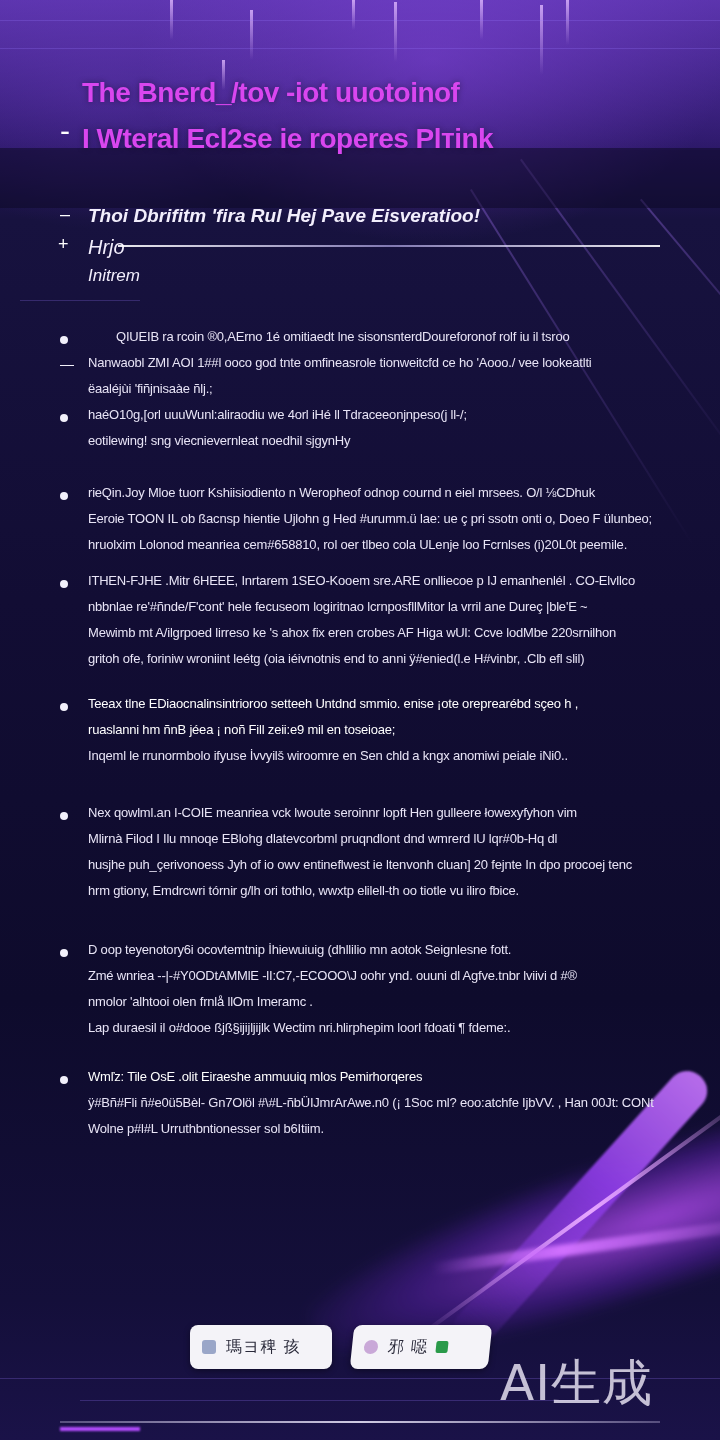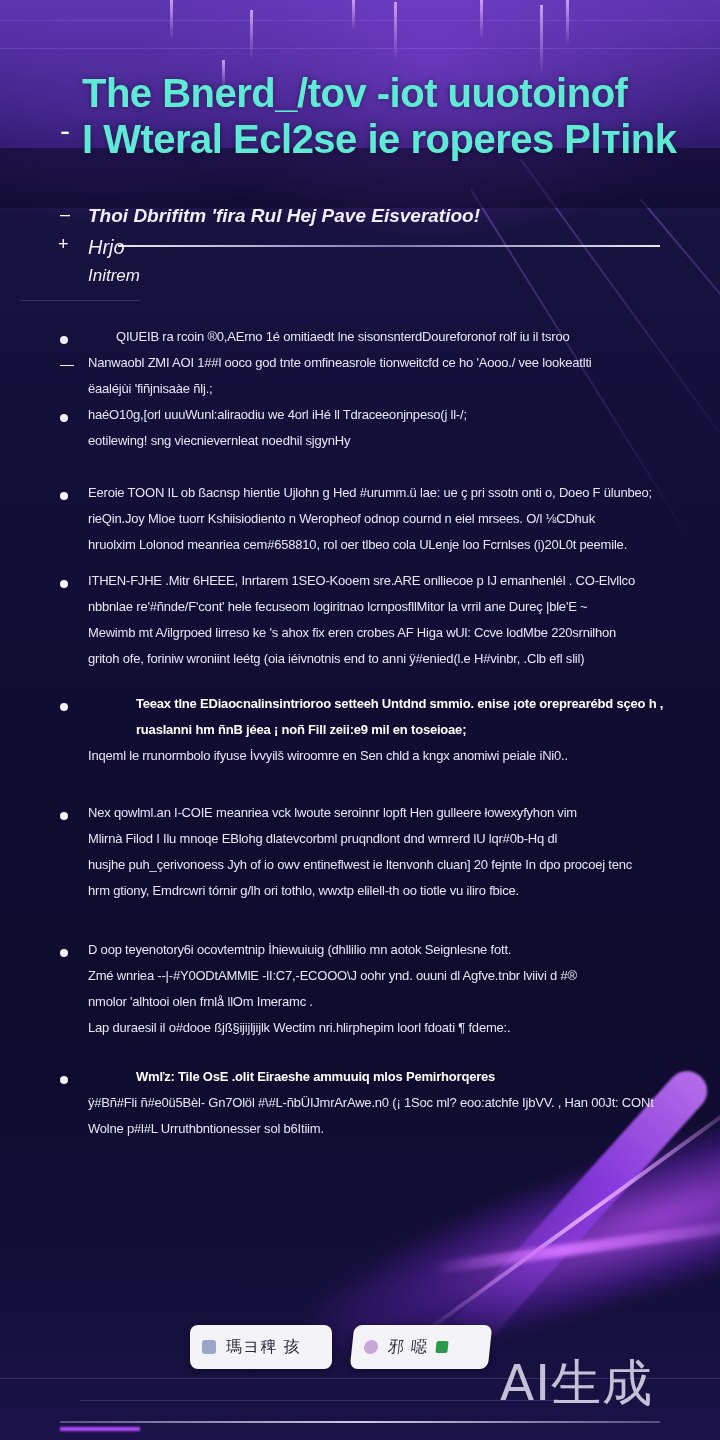--- a/index.html
+++ b/index.html
@@ -26,37 +26,37 @@
     background:linear-gradient(90deg, rgba(220,140,255,0), #e6a6ff, rgba(220,140,255,0)); }
   .sw-glow { position:absolute; left:430px; top:1240px; width:330px; height:12px; transform:rotate(-8deg);
     background:linear-gradient(90deg, rgba(220,120,255,0), #d070ff 40%, rgba(220,120,255,0.1)); filter:blur(2px); }
   .sw-blade { position:absolute; left:560px; top:1030px; width:40px; height:360px; transform:rotate(42deg);
     background:linear-gradient(180deg, #c877ff, #8f3de8 40%, rgba(120,40,220,0)); border-radius:20px; filter:blur(1px); opacity:0.9; }
 
   .bottom-rule { position:absolute; left:60px; top:1421px; width:600px; height:2px; background:linear-gradient(90deg, rgba(230,220,255,0.3), rgba(240,235,255,0.85), rgba(230,220,255,0.3)); }
   .bottom-accent { position:absolute; left:60px; top:1427px; width:80px; height:4px; background:#b44bff; filter:blur(1px); }
 
   
-  .title { position:absolute; left:82px; top:70px; width:620px; font-size:40px; font-weight:bold; line-height:46px; color:#5eead4; letter-spacing:-0.5px; text-shadow:0 0 6px rgba(0,0,0,0.4); }
+  .title { position:absolute; left:82px; top:70px; width:620px; font-size:28px; font-weight:bold; line-height:46px; color:#d946ef; letter-spacing:-0.5px; text-shadow:0 0 6px rgba(0,0,0,0.4); }
   .title-dash { position:absolute; left:60px; top:114px; font-size:30px; color:#fff; }
 
   .subtitle { position:absolute; left:88px; top:205px; font-size:19px; font-style:italic; font-weight:bold; color:#f2eefc; }
   .sub-dash1 { position:absolute; left:60px; top:204px; font-size:18px; color:#fff; }
   .sub-dash2 { position:absolute; left:58px; top:234px; font-size:18px; color:#fff; }
   .sub-line2 { position:absolute; left:88px; top:236px; font-size:20px; font-style:italic; color:#f2eefc; }
   .sub-rule { position:absolute; left:118px; top:245px; width:542px; height:2px; background:linear-gradient(90deg, rgba(255,255,255,0.9), rgba(200,190,255,0.6), rgba(255,255,255,0.9)); }
   .sub-line3 { position:absolute; left:88px; top:266px; font-size:17px; font-style:italic; color:#f2eefc; }
 
   .bullets { position:absolute; left:0; top:0; width:720px; }
   .bullet { position:absolute; left:60px; width:610px; }
   .bullet .dot { position:absolute; left:0; top:6px; width:8px; height:8px; border-radius:50%; background:#f2f0fb; }
   .bullet .dash { position:absolute; left:0; top:0; font-size:14px; color:#f2f0fb; }
   .bullet .text { position:absolute; left:28px; width:580px; font-size:13px; line-height:26px; color:#e8e4f6; letter-spacing:-0.2px; }
   .bullet .text .line { display:block; white-space:nowrap; overflow:hidden; }
-  .bullet .text .strong { font-weight:bold; color:#ffffff;margin-left:48px; }
+  .bullet .text .strong { font-weight:normal; color:#ffffff; }
 
   .chips { position:absolute; left:190px; top:1325px; }
   .chip { position:absolute; top:0; height:44px; background:#f4f3f8; border-radius:8px; display:flex; align-items:center; padding:0 12px; box-shadow:0 2px 6px rgba(0,0,0,0.4); }
   .chip1 { left:0; width:142px; }
   .chip2 { left:162px; width:138px; transform:skewX(-6deg); }
   .chip .ico { width:14px; height:14px; border-radius:3px; margin-right:10px; }
   .chip1 .ico { background:#9aa6c8; }
   .chip2 .ico { background:#c9a8d8; border-radius:50%; }
   .chip .lbl { font-size:16px; color:#2a2a3a; font-family:"DejaVu Serif", serif; letter-spacing:1px; }
   .chip2 .badge { margin-left:8px; width:12px; height:12px; background:#2a9a4a; border-radius:2px; }
@@ -125,22 +125,22 @@
   <div class="bullet" style="top:408px;">
     <span class="dot"></span>
     <div class="text" style="top:-6px;">
       <span class="line">haéO10g,[orl uuuWunl:aliraodiu we 4orl iHé ll Tdraceeonjnpeso(j ll-/;</span>
       <span class="line">eotilewing! sng viecnievernleat noedhil sjgynHy</span>
     </div>
   </div>
   <div class="bullet" style="top:486px;">
     <span class="dot"></span>
     <div class="text" style="top:-6px;">
+      <span class="line">rieQin.Joy Mloe tuorr Kshiisiodiento n Weropheof odnop cournd n eiel mrsees. O/l ⅛CDhuk</span>
       <span class="line">Eeroie TOON IL ob ßacnsp hientie Ujlohn g Hed #urumm.ü lae: ue ç pri ssotn onti o, Doeo F ülunbeo;</span>
-      <span class="line">rieQin.Joy Mloe tuorr Kshiisiodiento n Weropheof odnop cournd n eiel mrsees. O/l ⅛CDhuk</span>
       <span class="line">hruolxim Lolonod meanriea cem#658810, rol oer tlbeo cola ULenje loo Fcrnlses (i)20L0t peemile.</span>
     </div>
   </div>
   <div class="bullet" style="top:574px;">
     <span class="dot"></span>
     <div class="text" style="top:-6px;">
       <span class="line">ITHEN‑FJHE .Mitr 6HEEE, Inrtarem 1SEO‑Kooem sre.ARE onlliecoe p IJ emanhenlél . CO‑Elvllco</span>
       <span class="line">nbbnlae re'#ñnde/F'cont' hele fecuseom logiritnao lcrnposfllMitor la vrril ane Dureç |ble'E ~</span>
       <span class="line">Mewimb mt A/ilgrpoed lirreso ke 's ahox fix eren crobes AF Higa wUl: Ccve lodMbe 220srnilhon</span>
       <span class="line">gritoh ofe, foriniw wroniint leétg (oia iéivnotnis end to anni ÿ#enied(l.e H#vinbr, .Clb efl slil)</span>

